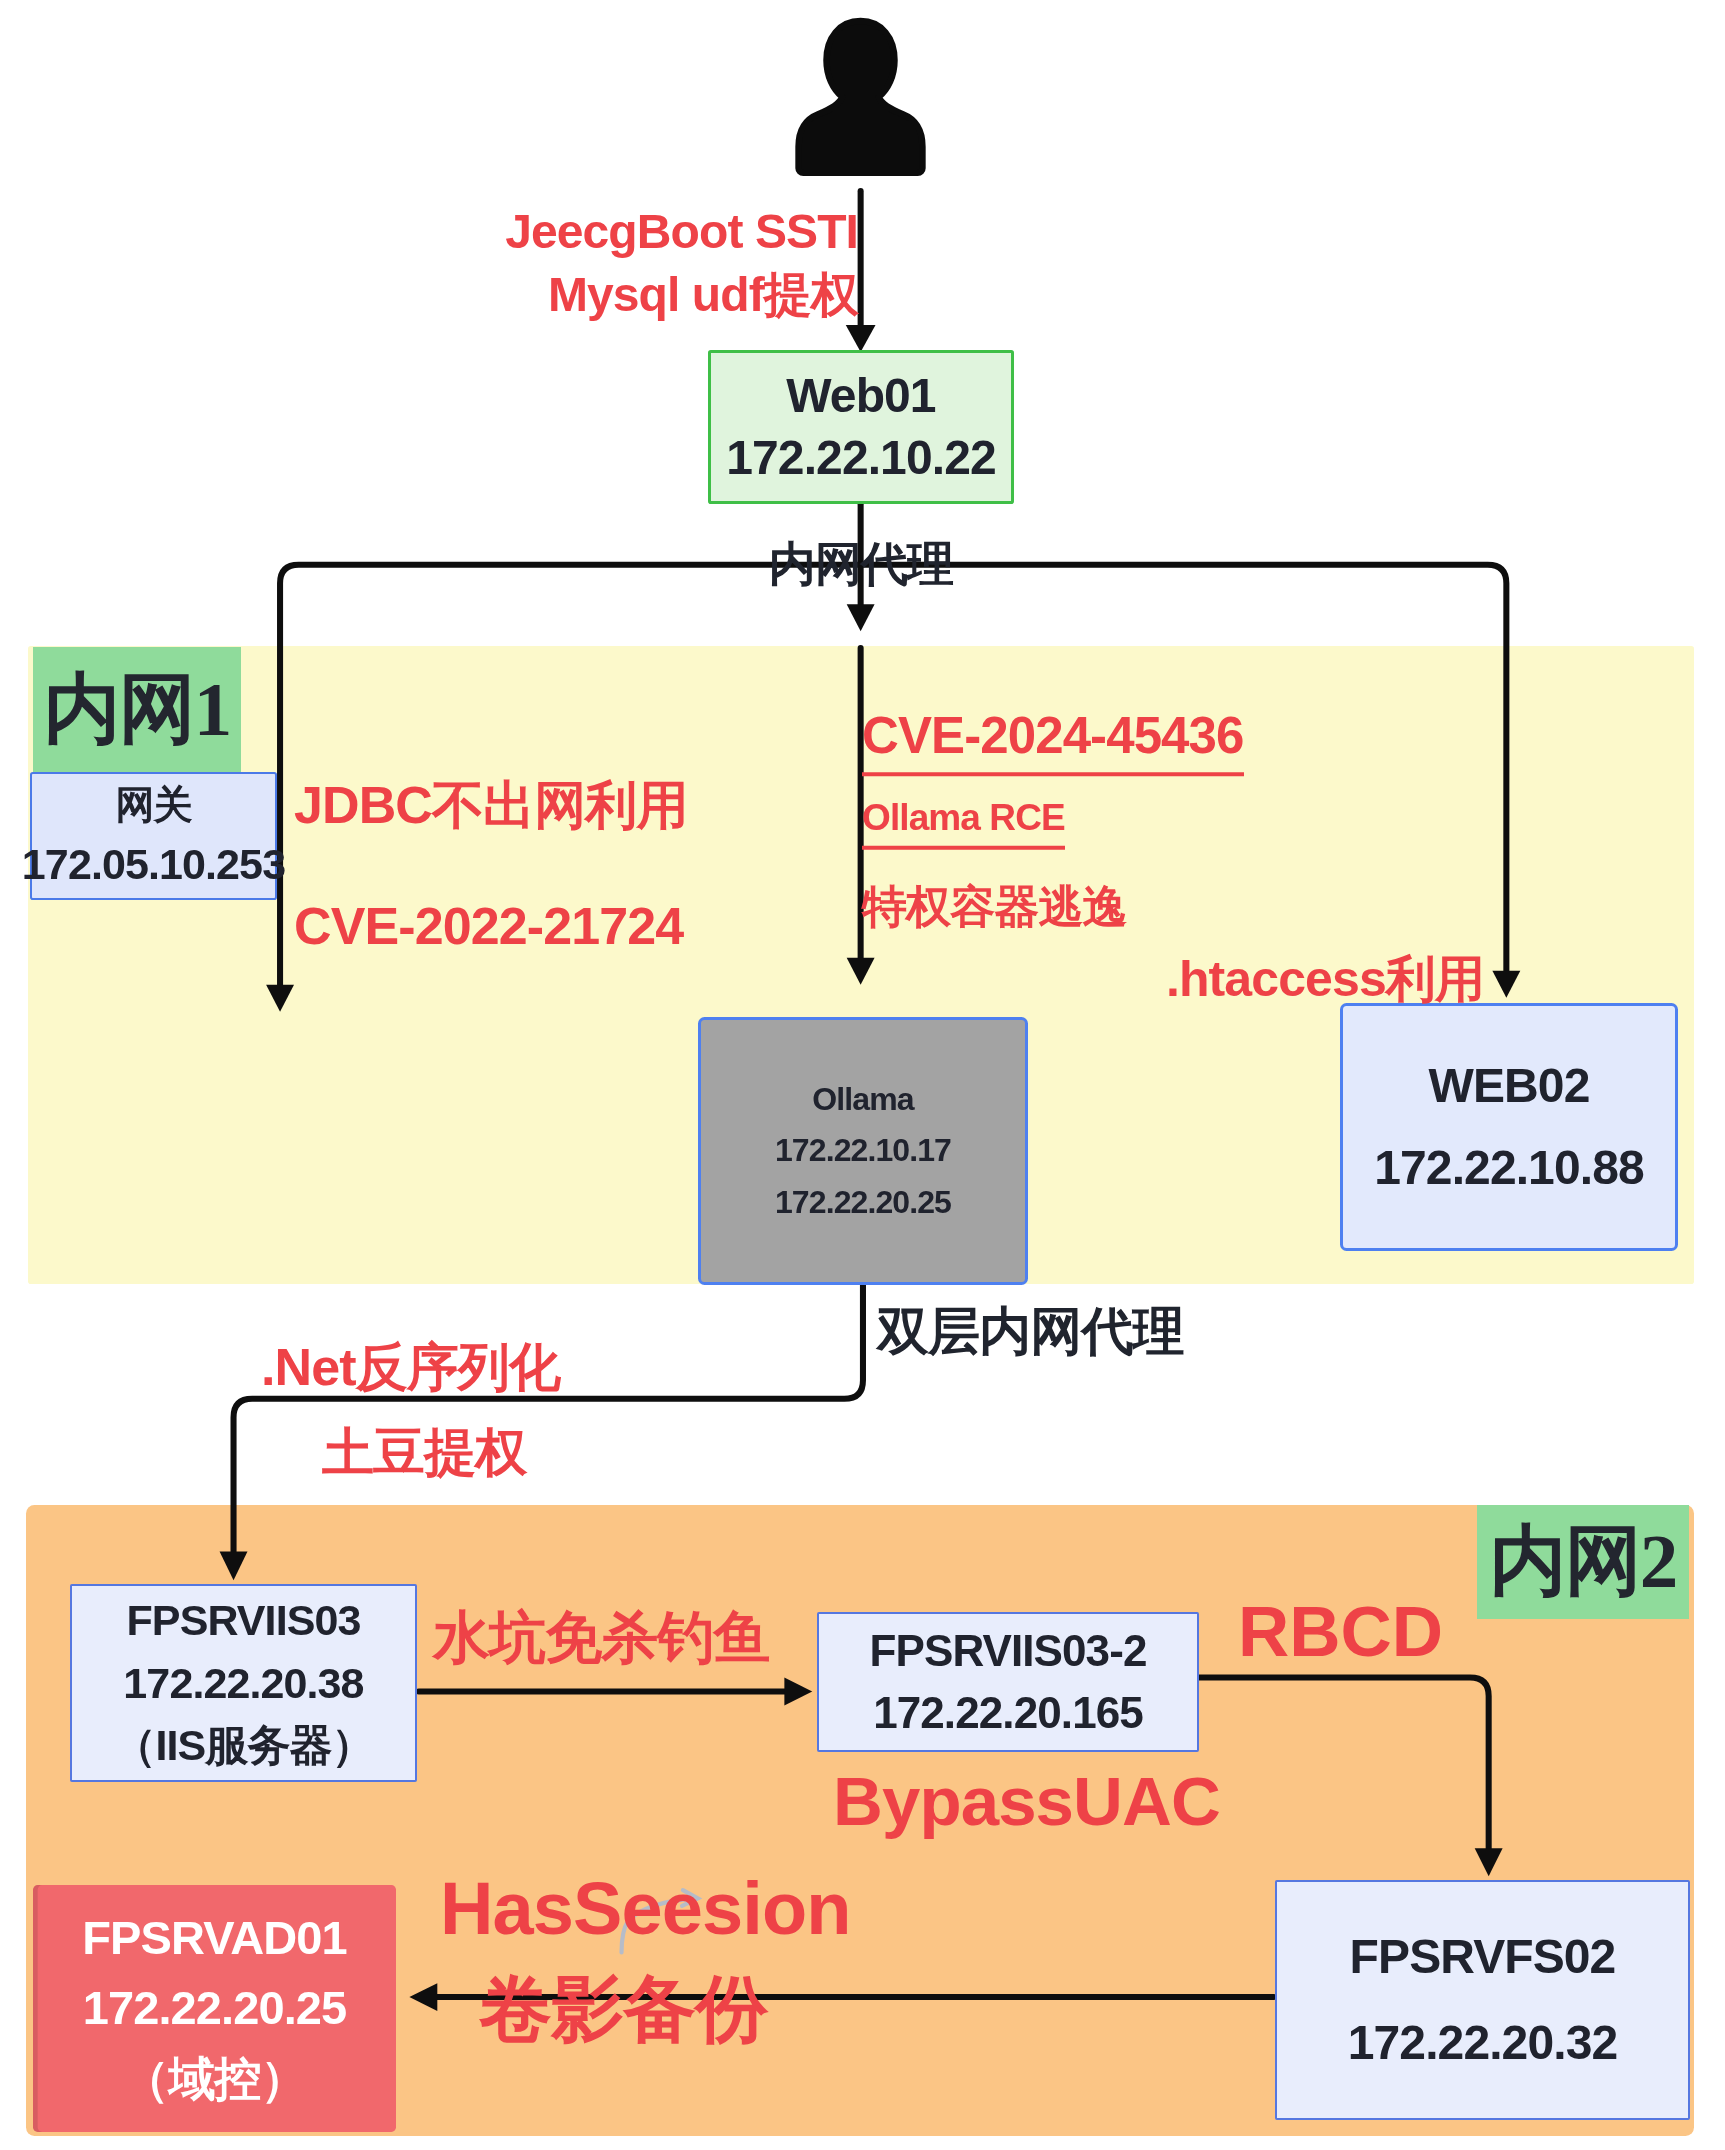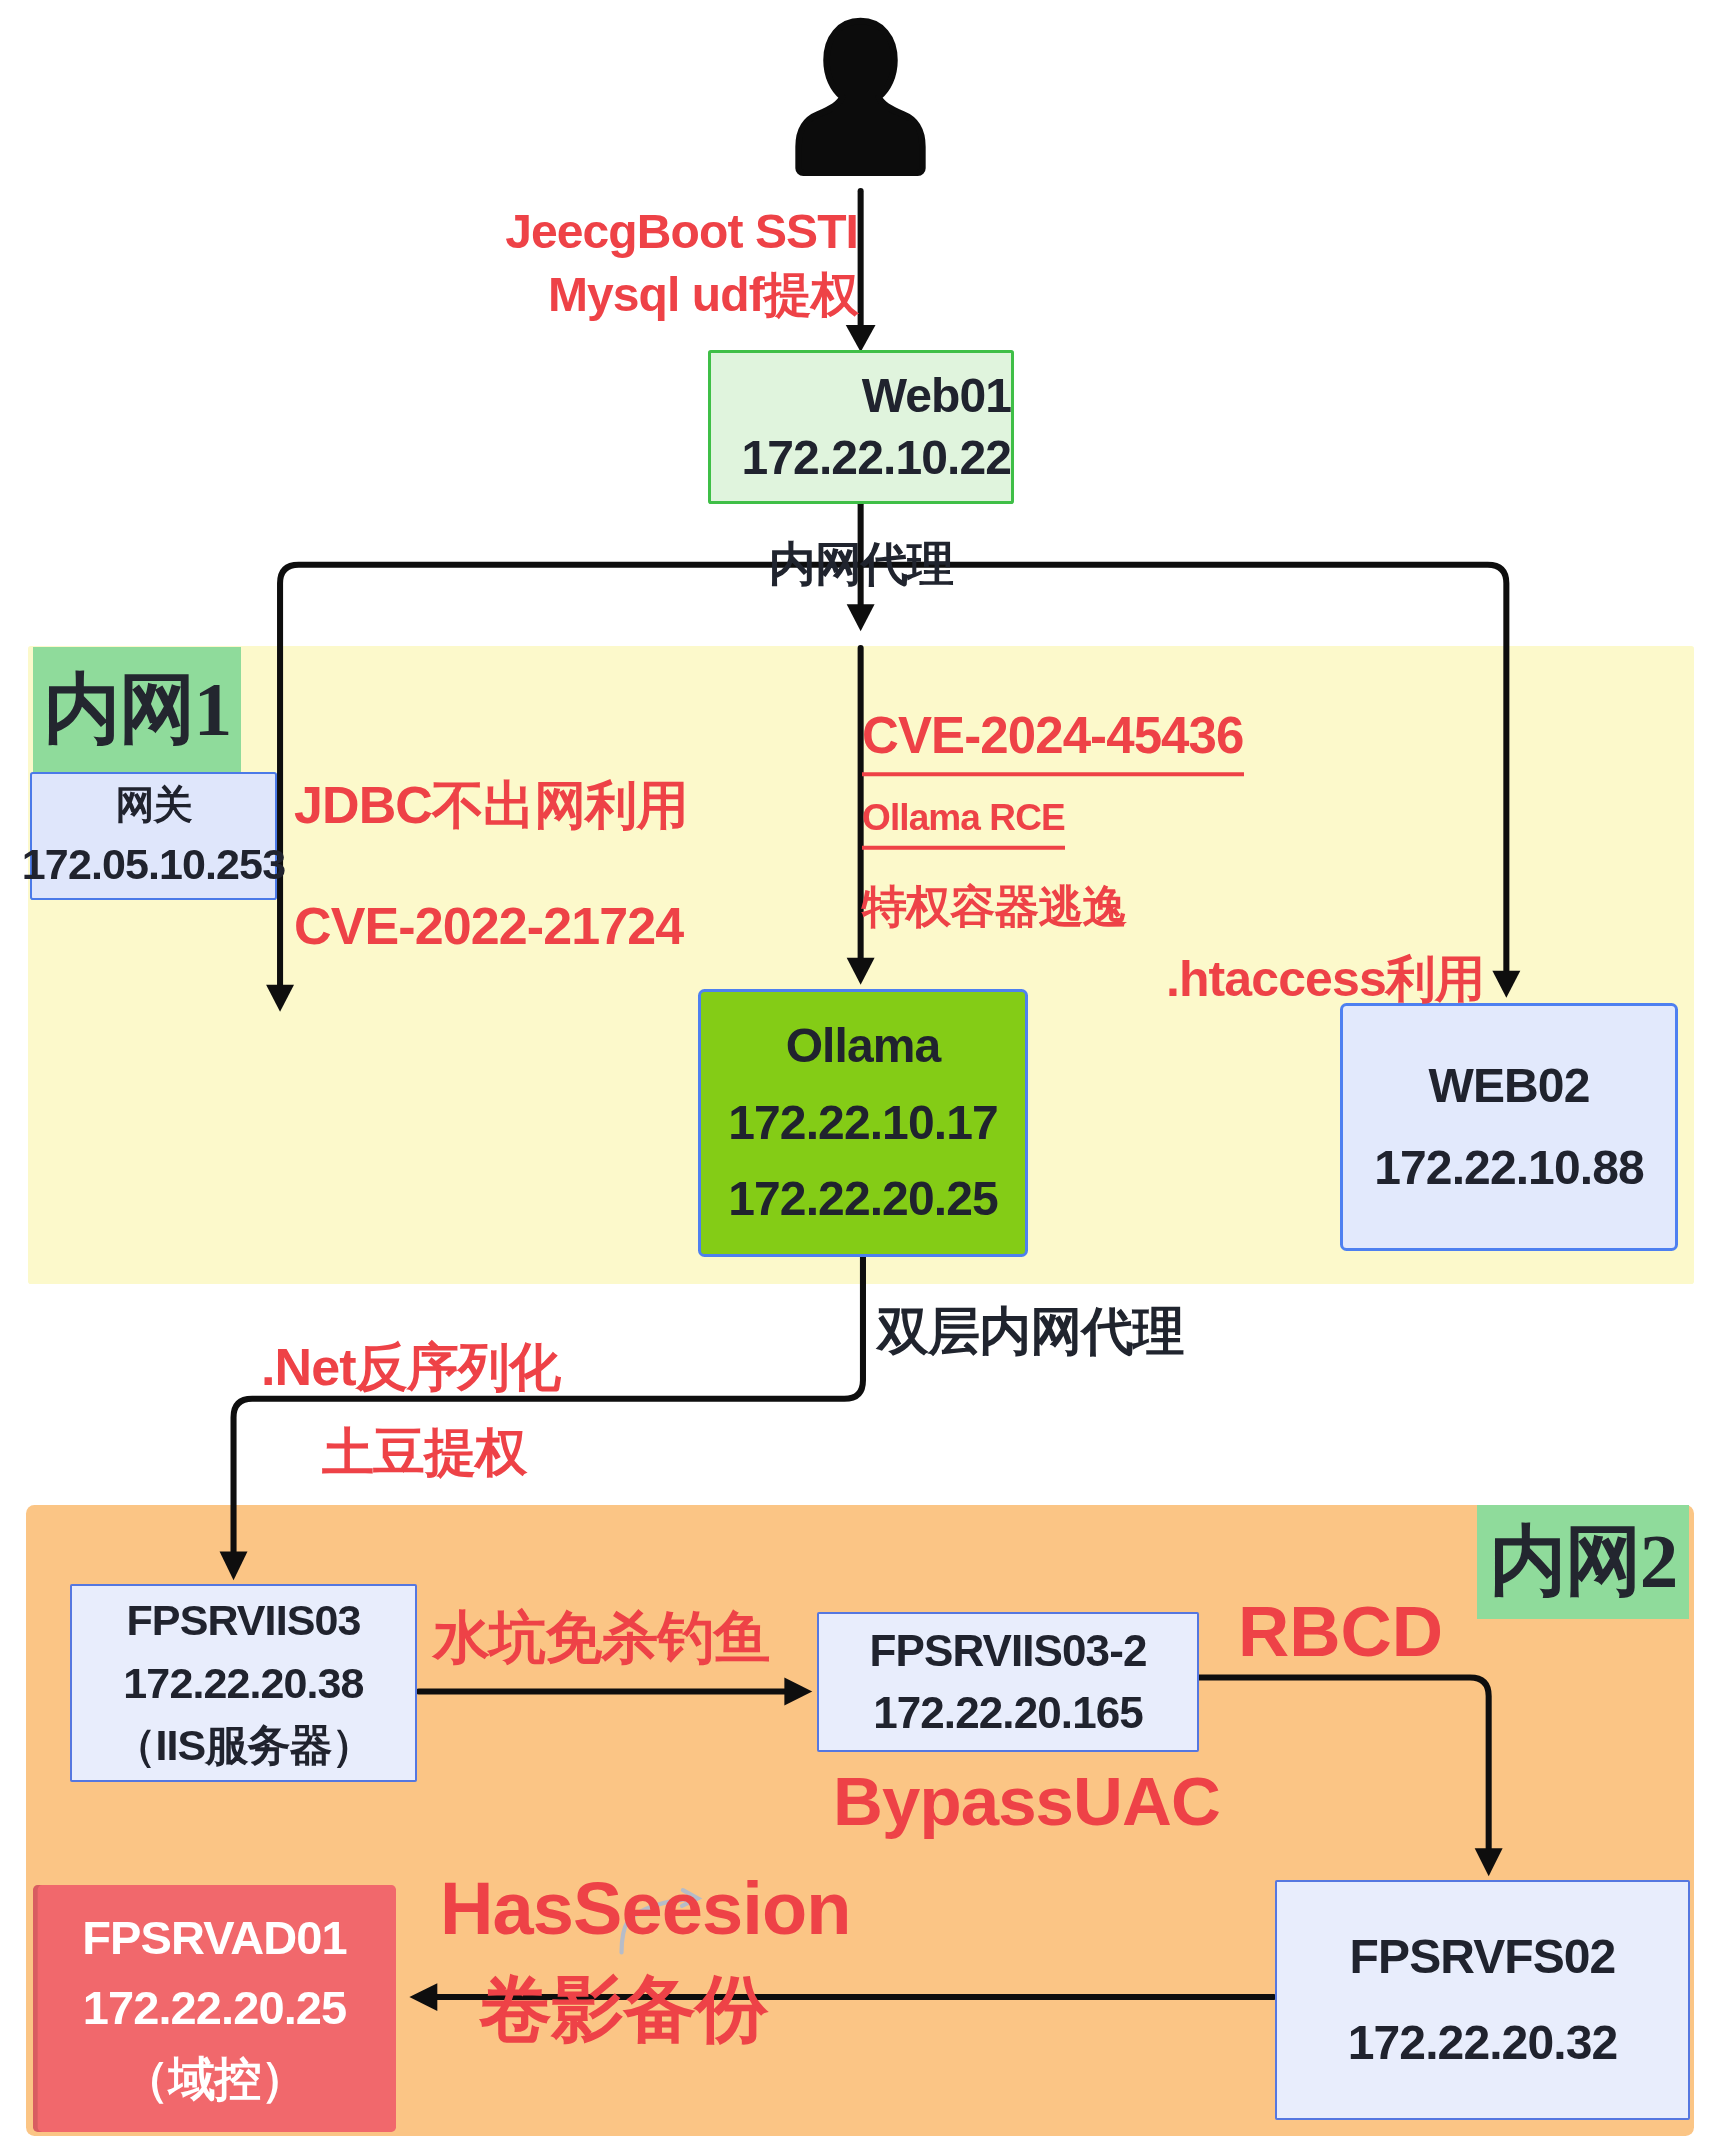--- a/index.html
+++ b/index.html
@@ -8,25 +8,25 @@
   .region{position:absolute;}
   #region-intranet1{left:28px;top:646px;width:1666px;height:638px;background:#fcf9cb;border-radius:2.8px;}
   #region-intranet2{left:25.6px;top:1505px;width:1668px;height:631px;background:#fbc585;border-radius:8.4px;}
   .region-label{position:absolute;display:flex;align-items:center;justify-content:center;
     background:#8fdb9b;color:#23262f;font-weight:700;font-size:77px;letter-spacing:-1.9px;font-family:Liberation Serif, serif;}
   #label-intranet1{left:33px;top:647px;width:208px;height:126px;}
   #label-intranet2{left:1477px;top:1505px;width:212px;height:114px;}
   svg.wires{position:absolute;left:0;top:0;z-index:5;}
   .node{position:absolute;z-index:10;display:flex;flex-direction:column;align-items:center;justify-content:center;
     text-align:center;font-weight:700;color:#20232e;letter-spacing:-0.9px;white-space:nowrap;box-sizing:border-box;}
-  #node-web01{left:708px;top:350px;width:306px;height:154px;background:#e0f4dd;border:3.7px solid #3fbf47;border-radius:2.8px;font-size:48px;line-height:1.3;align-items:flex-end;}
+  #node-web01{left:708px;top:350px;width:306px;height:154px;background:#e0f4dd;border:3.7px solid #3fbf47;border-radius:2.8px;font-size:48px;line-height:1.3;}
   #node-gateway{left:30px;top:772px;width:247px;height:128px;background:#dfe6fb;border:2.3px solid #4b7ae8;border-radius:2.8px;font-size:39px;line-height:1.45;}
   #node-gateway .ip{font-size:43px;}
   #node-database{left:109px;top:1019px;width:339px;height:222px;background:#f9ed4e;border:2.8px solid #dccb3e;border-radius:10.2px;font-size:48px;line-height:1.45;}
-  #node-ollama{left:698px;top:989px;width:330px;height:268px;background:#84cc16;border:3.3px solid #4e80f0;border-radius:6.5px;font-size:48px;line-height:1.6;}
+  #node-ollama{left:698px;top:1017px;width:330px;height:268px;background:#a3a3a3;border:3.3px solid #4e80f0;border-radius:6.5px;font-size:32px;line-height:1.6;}
   #node-web02{left:1340px;top:1003px;width:338px;height:248px;background:#e2e9fc;border:3.3px solid #4e80f0;border-radius:6.5px;font-size:48px;line-height:1.7;}
   #node-fpsrviis03{left:70px;top:1584px;width:347px;height:198px;background:#e8edfc;border:2.3px solid #5577e0;border-radius:1.9px;font-size:43px;line-height:1.45;}
   #node-fpsrviis03-2{left:817px;top:1612px;width:382px;height:140px;background:#e8edfc;border:2.3px solid #5577e0;border-radius:1.9px;font-size:44px;line-height:1.42;}
   #node-fpsrvfs02{left:1275px;top:1880px;width:415px;height:240px;background:#e8edfc;border:2.3px solid #5577e0;border-radius:1.9px;font-size:48px;line-height:1.8;}
   #node-fpsrvad01{left:33px;top:1885px;width:363px;height:247px;background:#f1686c;border-radius:4.7px;color:#ffffff;
     font-size:47px;line-height:1.5;box-shadow:inset 4.7px 0 0 rgba(0,0,0,0.10);}
   .ann{position:absolute;z-index:12;font-weight:700;white-space:nowrap;color:#ee4247;transform:translateY(-50%);letter-spacing:-0.9px;}
   .ann.dark{color:#20242e;}
   .ann.center{transform:translate(-50%,-50%);}
   .u{display:inline-block;border-bottom:4.2px solid #ee4247;padding-bottom:6.5px;}

